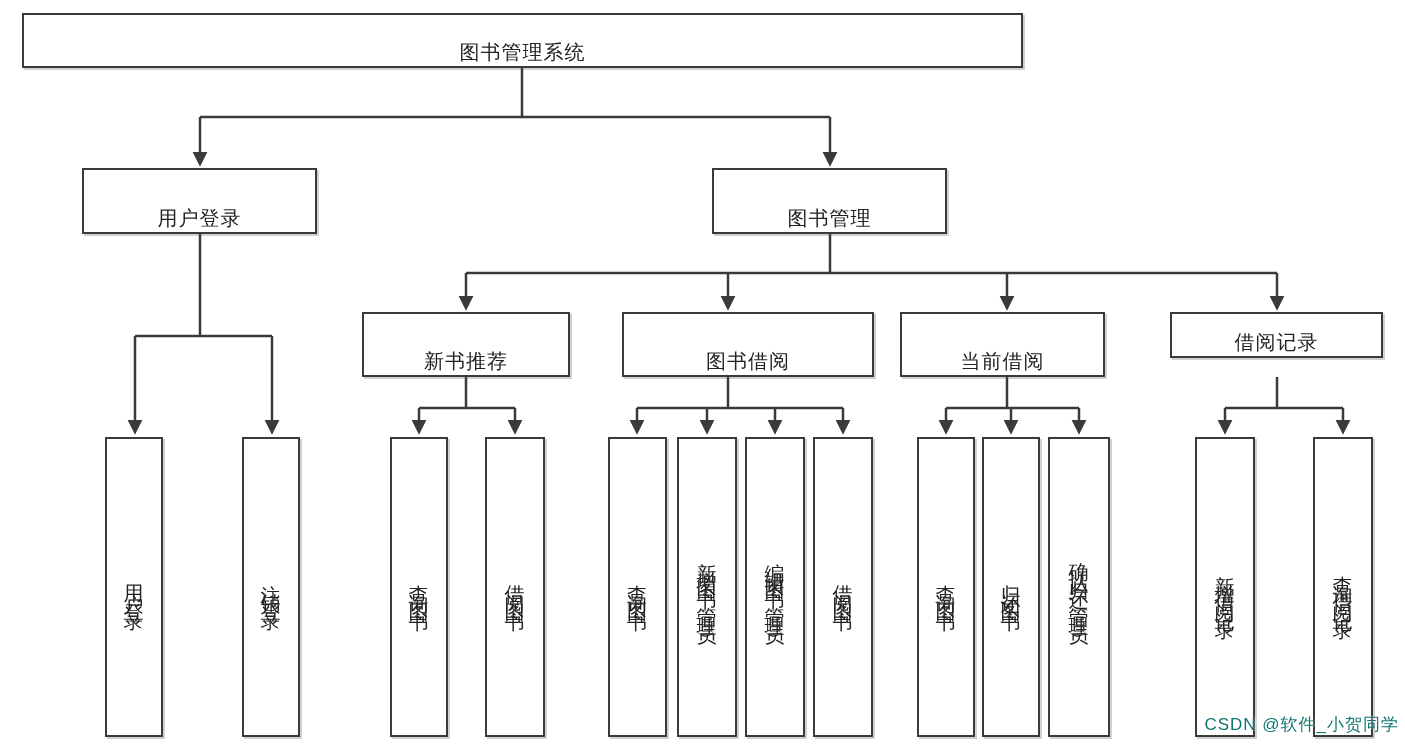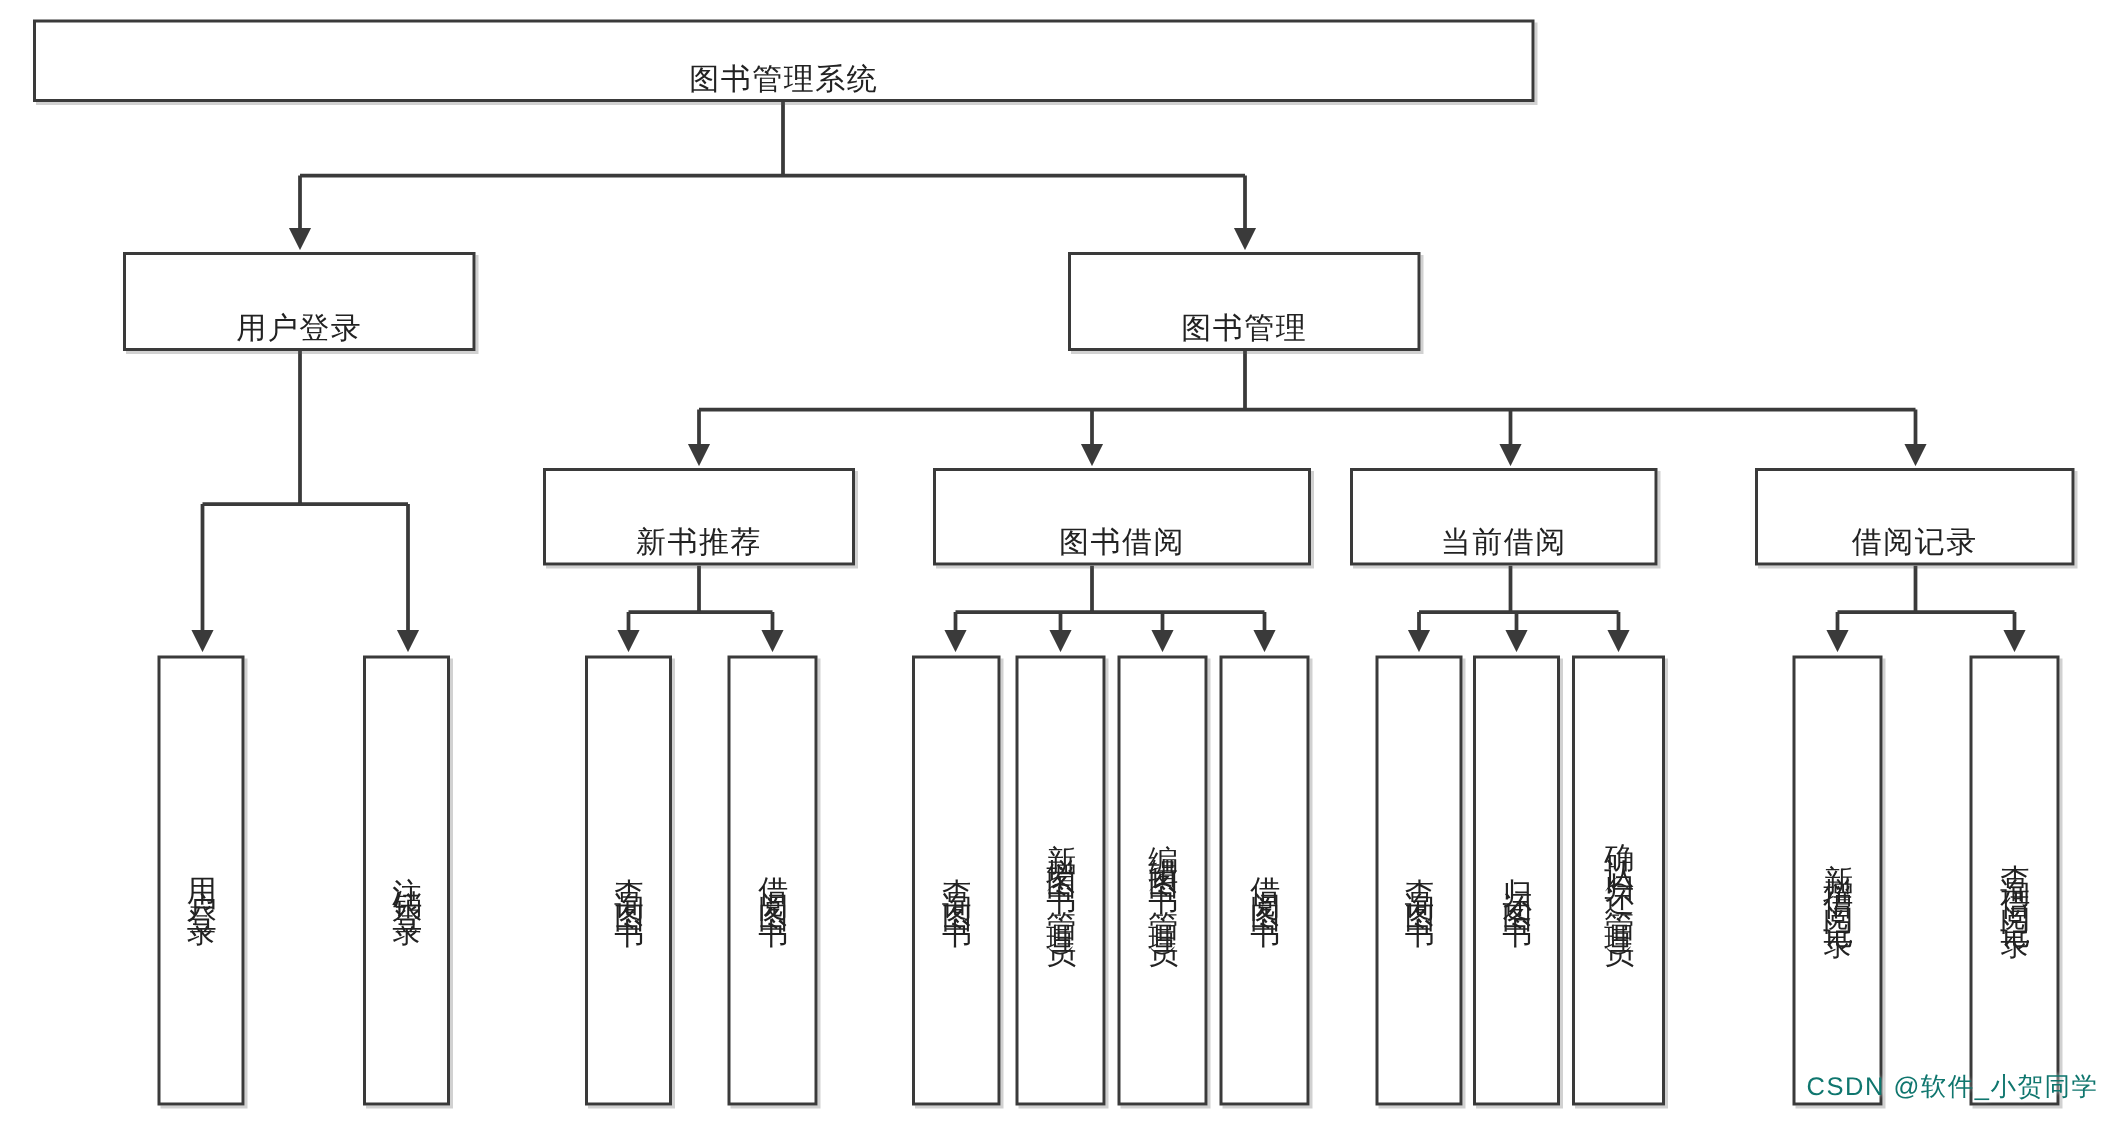--- a/index.html
+++ b/index.html
@@ -131,21 +131,21 @@
 
   <div class="node" style="left:362px; top:312px; width:208px; height:65px;">
     <span>新书推荐</span>
   </div>
   <div class="node" style="left:622px; top:312px; width:252px; height:65px;">
     <span>图书借阅</span>
   </div>
   <div class="node" style="left:900px; top:312px; width:205px; height:65px;">
     <span>当前借阅</span>
   </div>
-  <div class="node" style="left:1170px; top:312px; width:213px; height:65px;">
+  <div class="node" style="left:1170px; top:312px; width:213px; height:46px;">
     <span>借阅记录</span>
   </div>
 
   <div class="leaf" style="left:105px; width:58px;">
     <span class="vtext">用户登录</span>
   </div>
   <div class="leaf" style="left:242px; width:58px;">
     <span class="vtext">注销登录</span>
   </div>
   <div class="leaf" style="left:390px; width:58px;">

